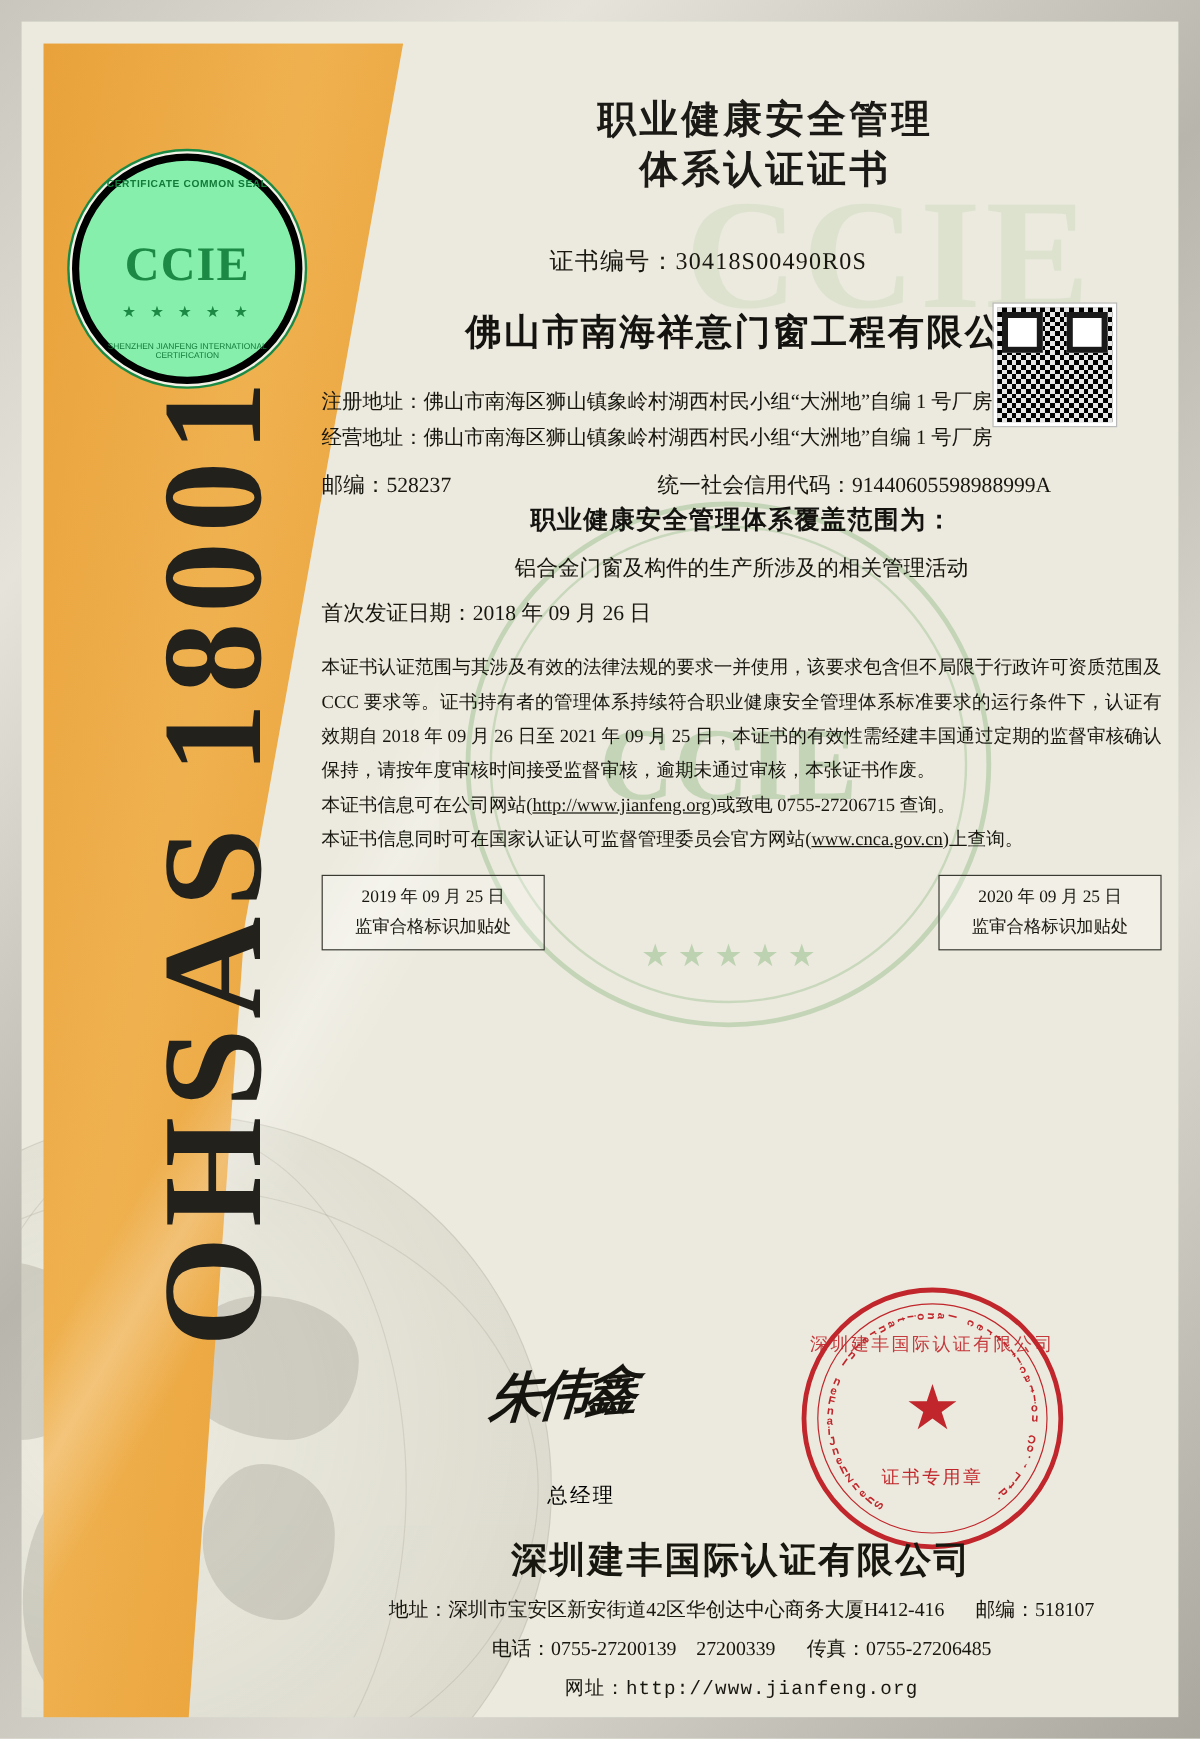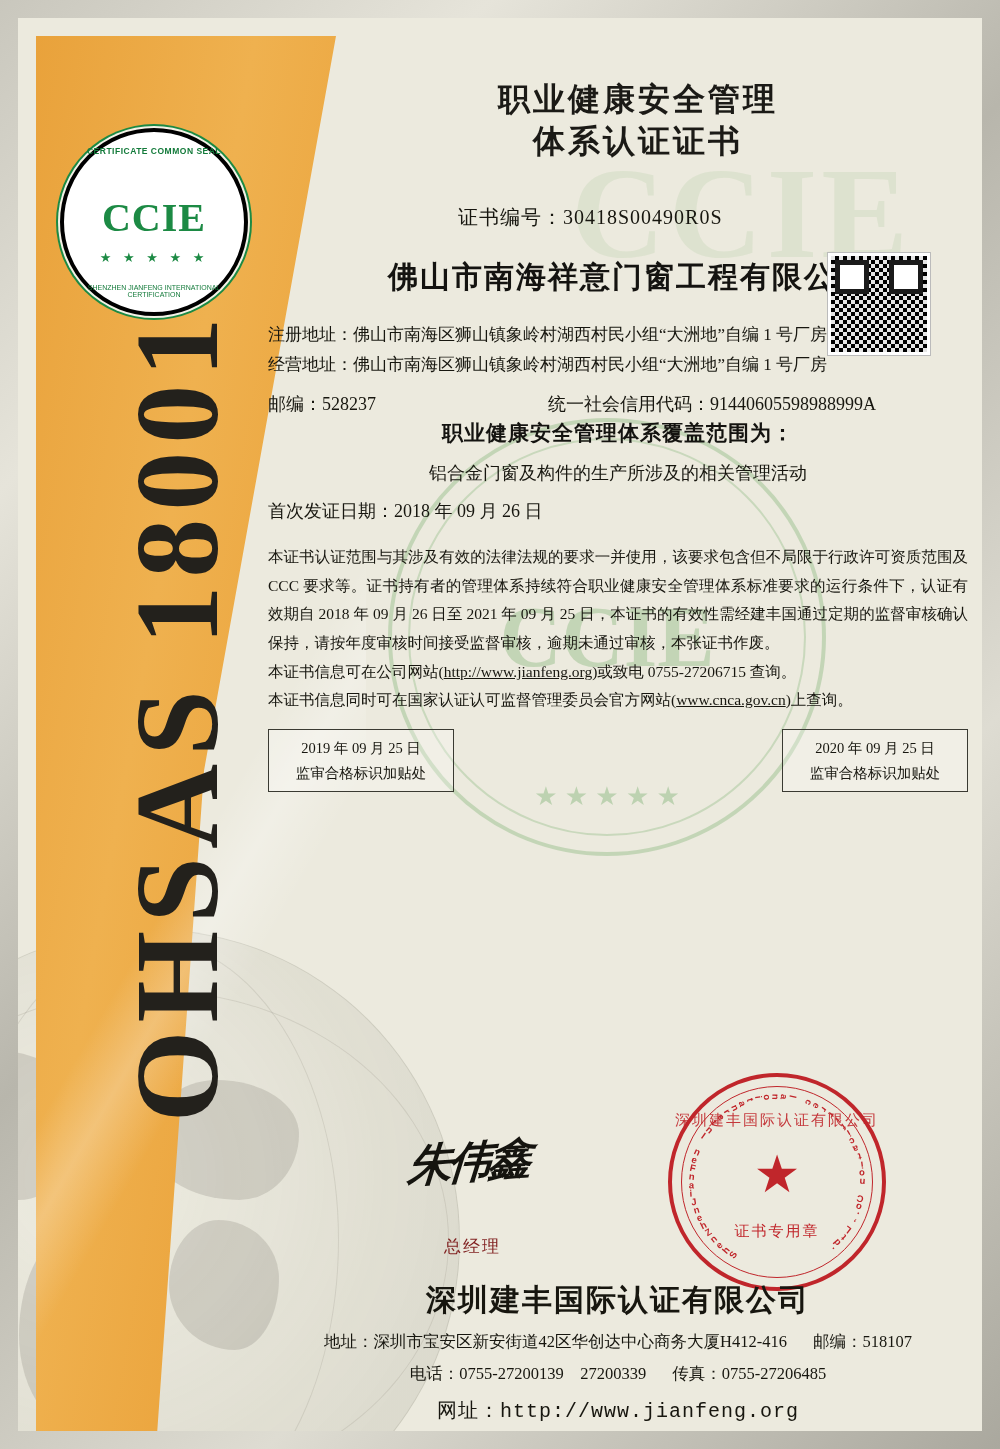--- a/index.html
+++ b/index.html
@@ -84,22 +84,22 @@
     letter-spacing: 8px;
     color: #23211c;
     white-space: nowrap;
   }
   
   .seal {
     position: absolute;
     left: 42px; top: 110px;
     width: 180px; height: 180px;
     border-radius: 50%;
-    background: #ffffff;
-    border: 4px solid #000000;
+    background: #86efac;
+    border: 6px solid #000000;
     box-shadow: 0 0 0 2px #f4f2e6, 0 0 0 4px #1c8a44;
   }
   .seal .ring-text {
     position: absolute;
     inset: 0;
     font-size: 8px;
     color: #137a3a;
     font-weight: bold;
   }
   .seal .ccie {
@@ -323,25 +323,25 @@
     font-family: "Liberation Serif", serif;
     font-size: 44px;
     font-style: italic;
     font-weight: bold;
     color: #15140f;
     transform: rotate(-4deg) skewX(-8deg);
     letter-spacing: -4px;
   }
   .sign-label {
     position: absolute;
-    left: 176px;
+    left: 188px;
     top: 112px;
     font-family: "Liberation Serif", serif;
     font-size: 17px;
-    color: #7f1d1d;
+    color: #000000;
     letter-spacing: 2px;
   }
   .redstamp {
     position: absolute;
     left: 400px;
     top: -50px;
     width: 210px;
     height: 210px;
     border-radius: 50%;
     border: 4px solid #c0262b;
@@ -409,21 +409,21 @@
     letter-spacing: 2px;
   }
   .foot-line {
     margin-top: 10px;
     font-family: "Liberation Serif", serif;
     font-size: 16.5px;
   }
   .foot-line.url {
     margin-top: 12px;
     font-family: "Liberation Mono", monospace;
-    font-size: 20px;
+    font-size: 16px;
     letter-spacing: 1px;
   }
   .gap { display: inline-block; width: 26px; }
 </style>
 </head>
 <body>
 
 <div id="cert">
   <div class="frame-outer"></div>
   <div class="frame-inner">

